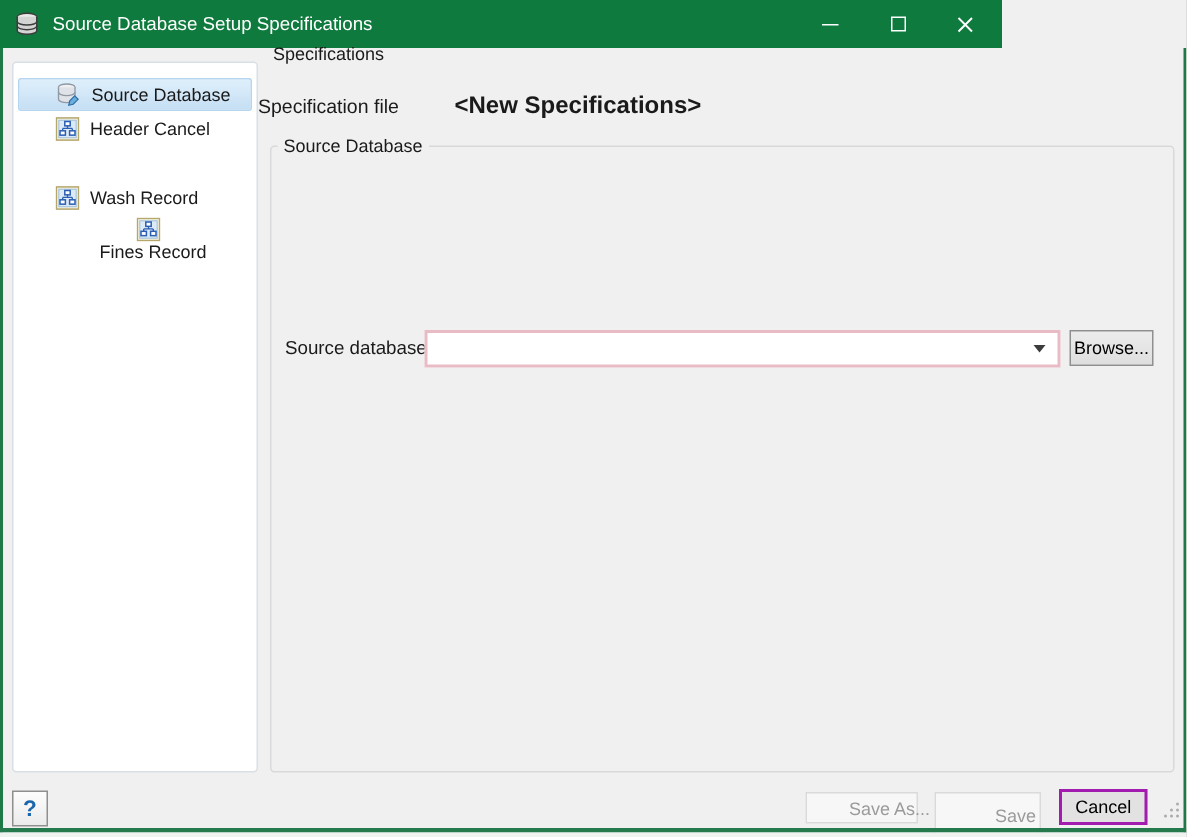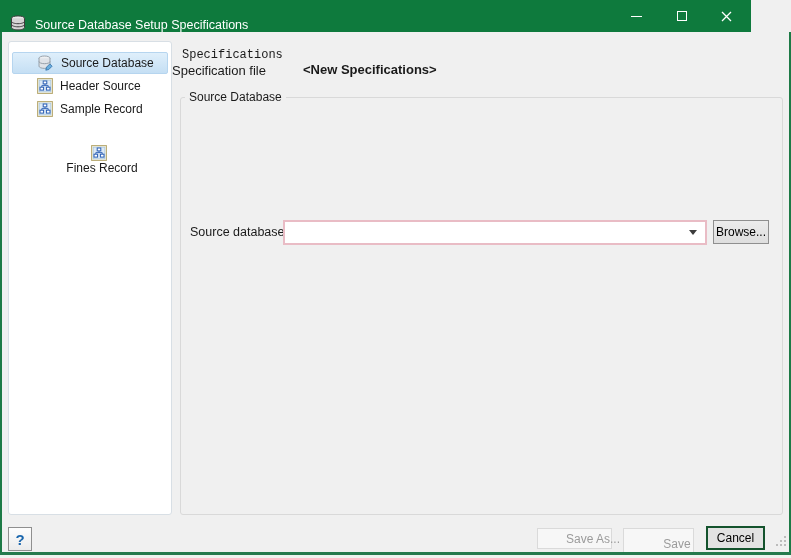--- a/index.html
+++ b/index.html
@@ -2,43 +2,43 @@
 <html><head>
 <meta charset="utf-8">
 <style>
   html,body{margin:0;padding:0;background:#cfcfcf;}
   *{box-sizing:border-box;}
   .window{
     position:relative;width:791px;height:558px;overflow:hidden;
     background:#f0f0f0;font-family:"Liberation Sans",sans-serif;color:#1a1a1a;
   }
   
-  .titlebar{position:absolute;left:0;top:0;width:751px;height:32px;background:#0e7a3d;display:flex;align-items:flex-end;}
+  .titlebar{position:absolute;left:0;top:0;width:668px;height:32px;background:#0e7a3d;display:flex;align-items:center;}
   .title-icon{margin-left:9px;display:flex;align-items:center;}
   .title-text{color:#ffffff;font-size:12.5px;margin-left:8px;white-space:nowrap;}
   .win-controls{position:absolute;right:2px;top:0;height:32px;display:flex;}
   .win-btn{width:45px;height:32px;display:flex;align-items:center;justify-content:center;cursor:default;}
   .glyph-min{display:block;width:11px;height:1px;background:#ffffff;}
   .glyph-max{display:block;width:10px;height:10px;border:1px solid #ffffff;}
   .edge-left,.edge-right{position:absolute;top:32px;bottom:3px;width:2px;background:#1d7a46;}
   .edge-left{left:0;} .edge-right{right:0;}
   .edge-bottom{position:absolute;left:0;right:0;bottom:3px;height:3px;background:#257a4d;}
   .edge-bottom-light{position:absolute;left:0;right:0;bottom:0;height:3px;background:#eef3ef;}
   
   .sidebar{position:absolute;left:8px;top:41px;width:164px;height:474px;background:#ffffff;
     border:1px solid #d8dfe5;border-radius:3px;}
   .nav-item{position:absolute;left:3px;right:3px;height:22px;display:flex;align-items:center;
     padding-left:24px;font-size:12px;border:1px solid transparent;border-radius:2px;cursor:default;}
   .nav-item .ico{display:flex;align-items:center;margin-right:7px;}
   .nav-item.selected{background:linear-gradient(#dfeffb 0%,#c5dff4 100%);border-color:#b6d5ef;}
   
   .lbl{position:absolute;font-size:12px;white-space:nowrap;}
-  .lbl-section{left:182px;top:48px;font-family:Liberation Mono, monospace;}
+  .lbl-section{left:182px;top:29px;}
   .lbl-specfile{left:172px;top:63px;font-size:13px;}
-  .val-specfile{left:303px;top:62px;font-size:13px;font-weight:bold;}
+  .val-specfile{left:303px;top:62px;font-size:16px;font-weight:bold;}
   .groupbox{position:absolute;left:180px;top:97px;width:603px;height:418px;
     border:1px solid #d9d9d9;border-radius:3px;}
   .group-label{position:absolute;top:-8px;left:4px;background:#f0f0f0;padding:0 4px;font-size:12px;}
   .lbl-sourcedb{left:190px;top:225px;font-size:12.5px;}
   .combo{position:absolute;left:283px;top:220px;width:424px;height:25px;background:#ffffff;
     border:2px solid #e9bcc5;display:flex;align-items:center;}
   .combo input{flex:1;border:none;outline:none;background:transparent;font-family:"Liberation Sans",sans-serif;
     font-size:12px;height:100%;padding:0 4px;min-width:0;}
   .combo-arrow{width:0;height:0;border-left:4px solid transparent;border-right:4px solid transparent;
     border-top:5px solid #3c3c3c;margin-right:8px;}
@@ -46,21 +46,21 @@
     font-family:"Liberation Sans",sans-serif;font-size:12px;cursor:default;white-space:nowrap;text-align:right;}
   .btn-browse{left:713px;top:220px;width:56px;height:24px;background:linear-gradient(#ececec,#dedede);
     border:1px solid #8f8f8f;color:#000000;}
   
   .btn-help{left:8px;top:527px;width:24px;height:24px;background:linear-gradient(#fdfdfd,#ebebeb);
     border:1px solid #8f8f8f;color:#1a66ad;font-weight:bold;font-size:15px;}
   .btn-disabled{background:#f7f7f7;border:1px solid #dadada;color:#9b9b9b;padding-left:43px;}
   .btn-saveas{left:537px;top:528px;width:75px;height:21px;}
   .btn-save{left:623px;top:528px;width:71px;height:31px;}
   .btn-cancel{left:706px;top:526px;width:59px;height:24px;background:#e2e2e2;
-    border:2px solid #14532d;color:#000000;}
+    border:2px solid #a21caf;color:#000000;}
   .grip{position:absolute;right:4px;bottom:7px;}
 </style>
 </head>
 <body>
 
 <div class="window">
 
   <div class="titlebar">
     <span class="title-icon">
       <svg width="18" height="18" viewBox="0 0 18 18">
@@ -102,34 +102,34 @@
       <span class="ico">
         <svg width="16" height="16" viewBox="0 0 16 16">
           <rect x="0.6" y="0.6" width="14.8" height="14.8" fill="#f4f2e3" stroke="#b5a66c" stroke-width="1"></rect>
           <rect x="2.2" y="2.2" width="11.6" height="11.6" fill="#dce9f6" stroke="#a9c6de" stroke-width="0.8"></rect>
           <rect x="6.2" y="3" width="3.6" height="2.9" fill="#ffffff" stroke="#2b5fb4" stroke-width="1"></rect>
           <path d="M8 5.9 v1.7 M4.8 7.6 h6.4 M4.8 7.6 v1.4 M11.2 7.6 v1.4" fill="none" stroke="#2b5fb4" stroke-width="0.9"></path>
           <rect x="3" y="9.2" width="3.6" height="2.9" fill="#ffffff" stroke="#2b5fb4" stroke-width="1"></rect>
           <rect x="9.4" y="9.2" width="3.6" height="2.9" fill="#ffffff" stroke="#2b5fb4" stroke-width="1"></rect>
         </svg>
       </span>
-      <span>Header Source</span>
+      <span>Header Cancel</span>
     </div>
-    <div class="nav-item" style="top:56px;">
+    <div class="nav-item" style="top:79px;">
       <span class="ico">
         <svg width="16" height="16" viewBox="0 0 16 16">
           <rect x="0.6" y="0.6" width="14.8" height="14.8" fill="#f4f2e3" stroke="#b5a66c" stroke-width="1"></rect>
           <rect x="2.2" y="2.2" width="11.6" height="11.6" fill="#dce9f6" stroke="#a9c6de" stroke-width="0.8"></rect>
           <rect x="6.2" y="3" width="3.6" height="2.9" fill="#ffffff" stroke="#2b5fb4" stroke-width="1"></rect>
           <path d="M8 5.9 v1.7 M4.8 7.6 h6.4 M4.8 7.6 v1.4 M11.2 7.6 v1.4" fill="none" stroke="#2b5fb4" stroke-width="0.9"></path>
           <rect x="3" y="9.2" width="3.6" height="2.9" fill="#ffffff" stroke="#2b5fb4" stroke-width="1"></rect>
           <rect x="9.4" y="9.2" width="3.6" height="2.9" fill="#ffffff" stroke="#2b5fb4" stroke-width="1"></rect>
         </svg>
       </span>
-      <span>Sample Record</span>
+      <span>Wash Record</span>
     </div>
     <div class="nav-item" style="top:102px;flex-direction:column;">
       <span class="ico">
         <svg width="16" height="16" viewBox="0 0 16 16">
           <rect x="0.6" y="0.6" width="14.8" height="14.8" fill="#f4f2e3" stroke="#b5a66c" stroke-width="1"></rect>
           <rect x="2.2" y="2.2" width="11.6" height="11.6" fill="#dce9f6" stroke="#a9c6de" stroke-width="0.8"></rect>
           <rect x="6.2" y="3" width="3.6" height="2.9" fill="#ffffff" stroke="#2b5fb4" stroke-width="1"></rect>
           <path d="M8 5.9 v1.7 M4.8 7.6 h6.4 M4.8 7.6 v1.4 M11.2 7.6 v1.4" fill="none" stroke="#2b5fb4" stroke-width="0.9"></path>
           <rect x="3" y="9.2" width="3.6" height="2.9" fill="#ffffff" stroke="#2b5fb4" stroke-width="1"></rect>
           <rect x="9.4" y="9.2" width="3.6" height="2.9" fill="#ffffff" stroke="#2b5fb4" stroke-width="1"></rect>

